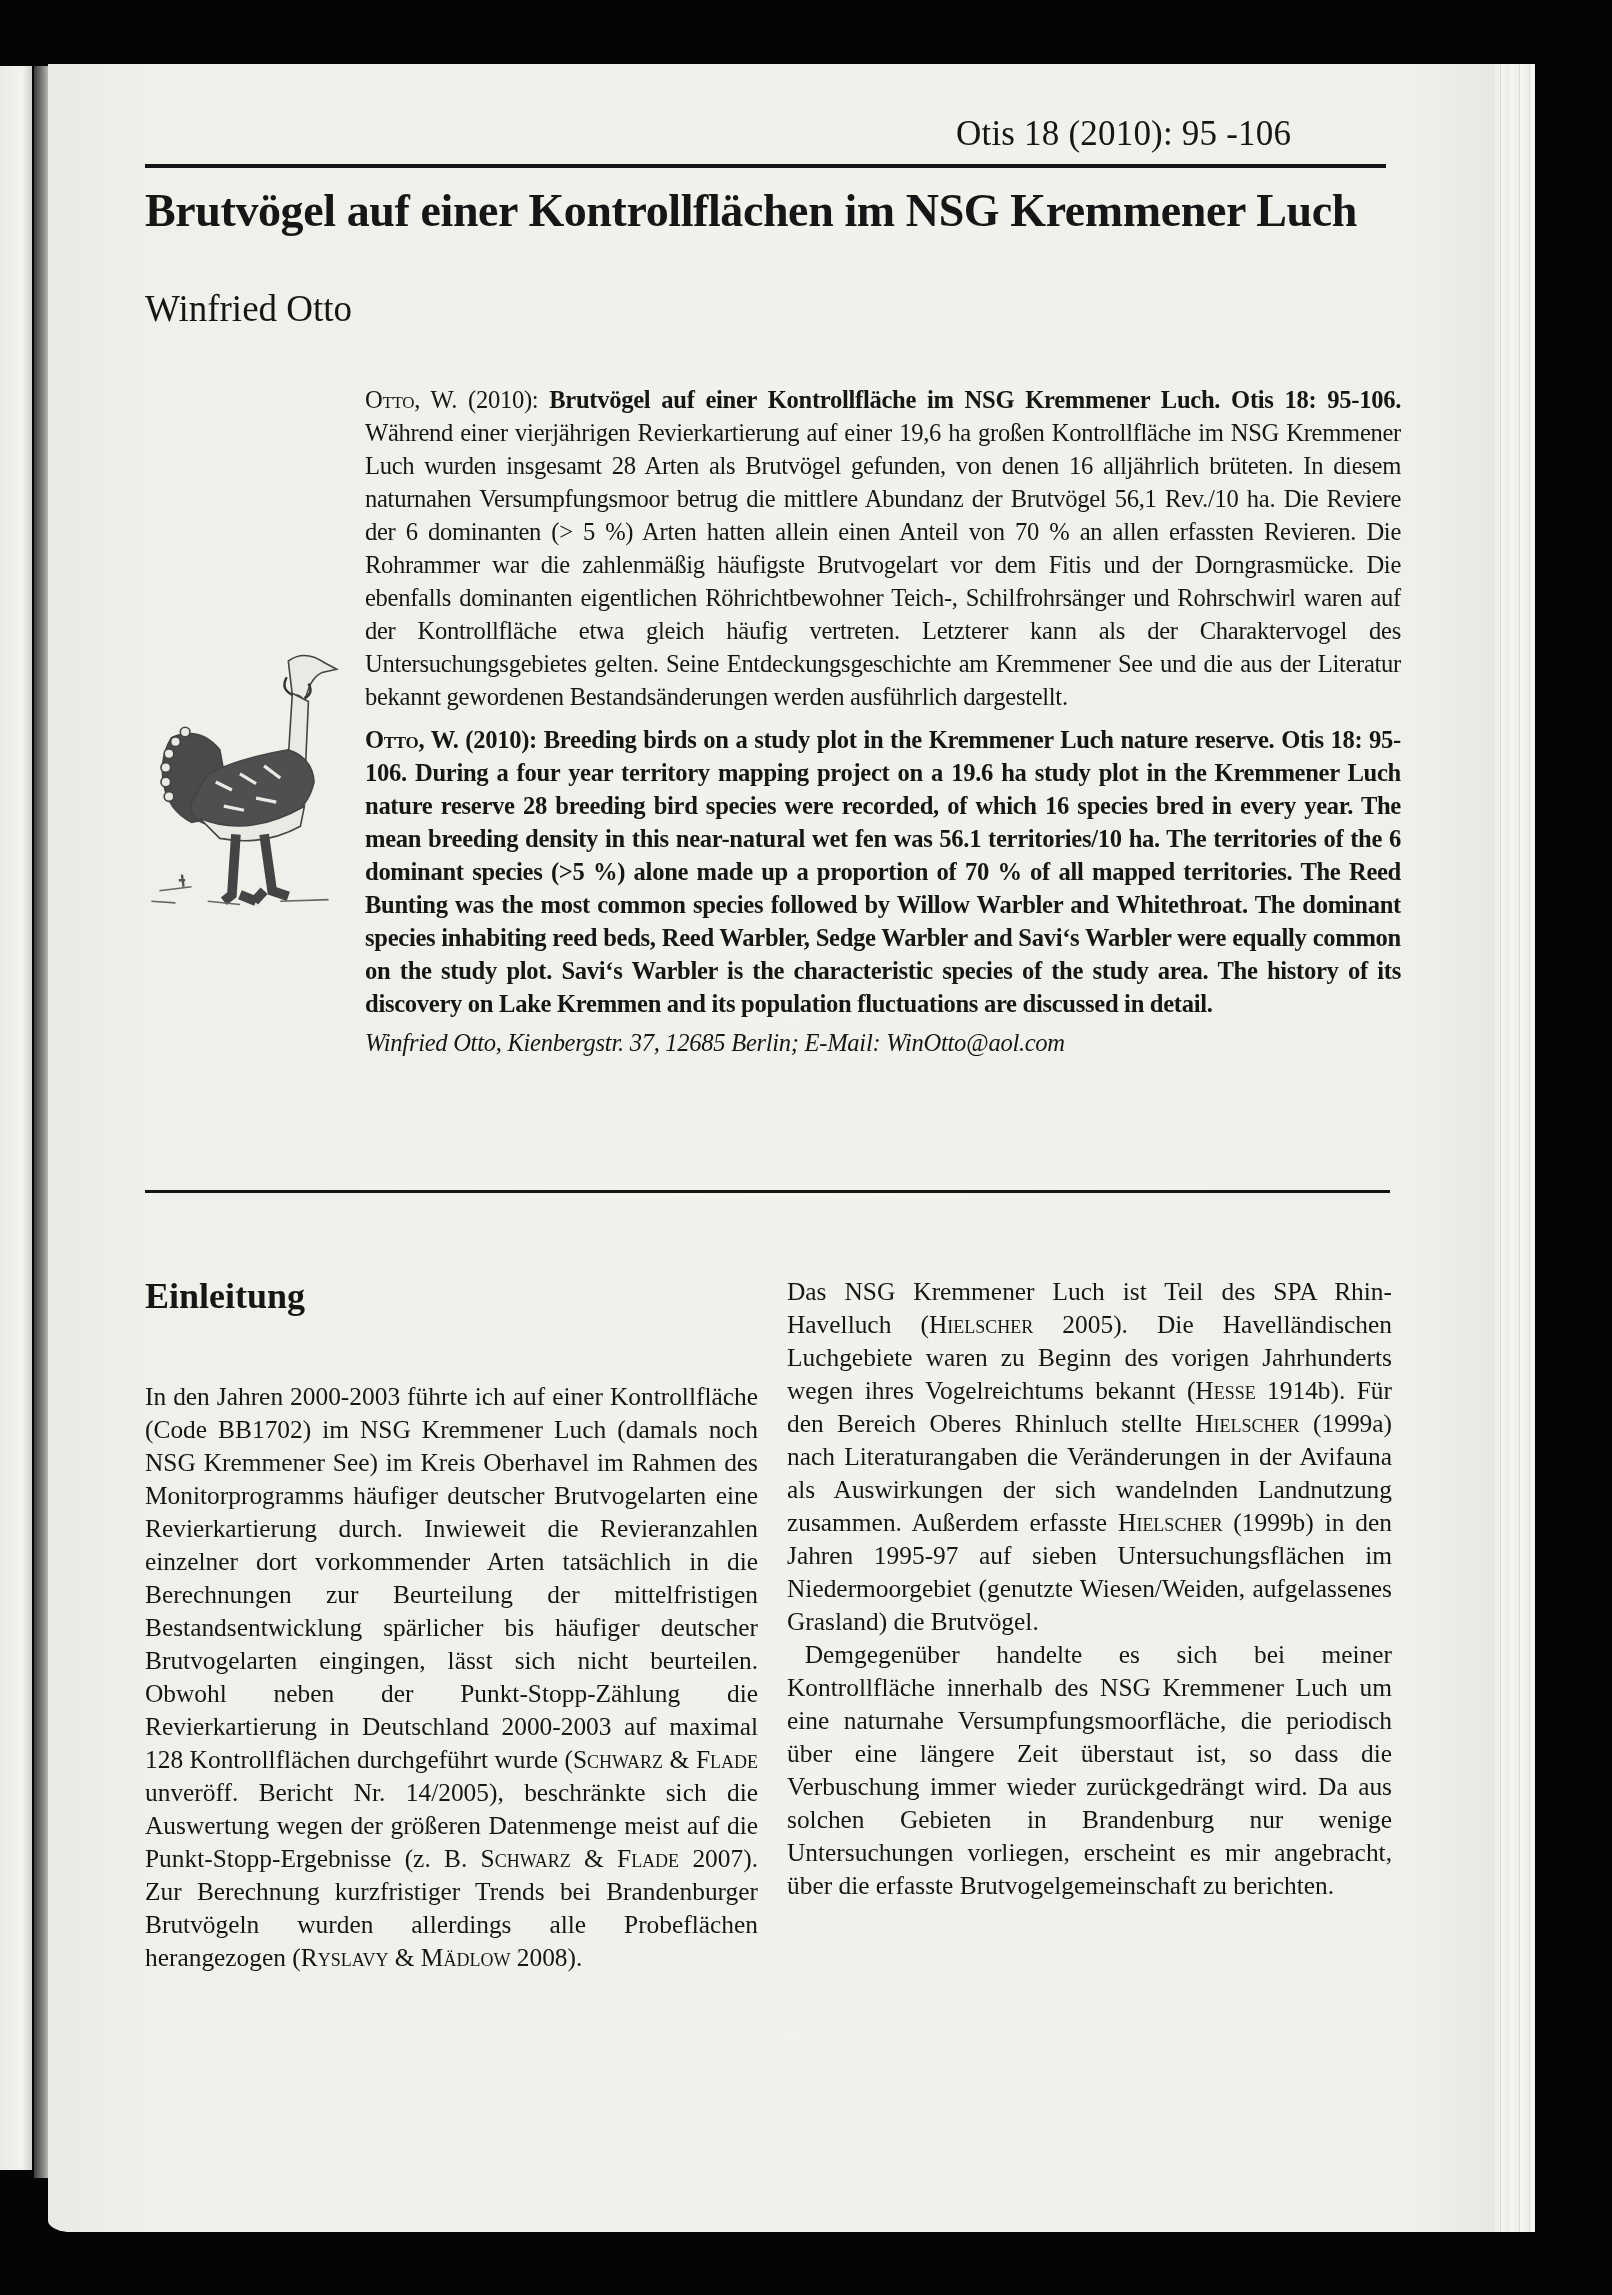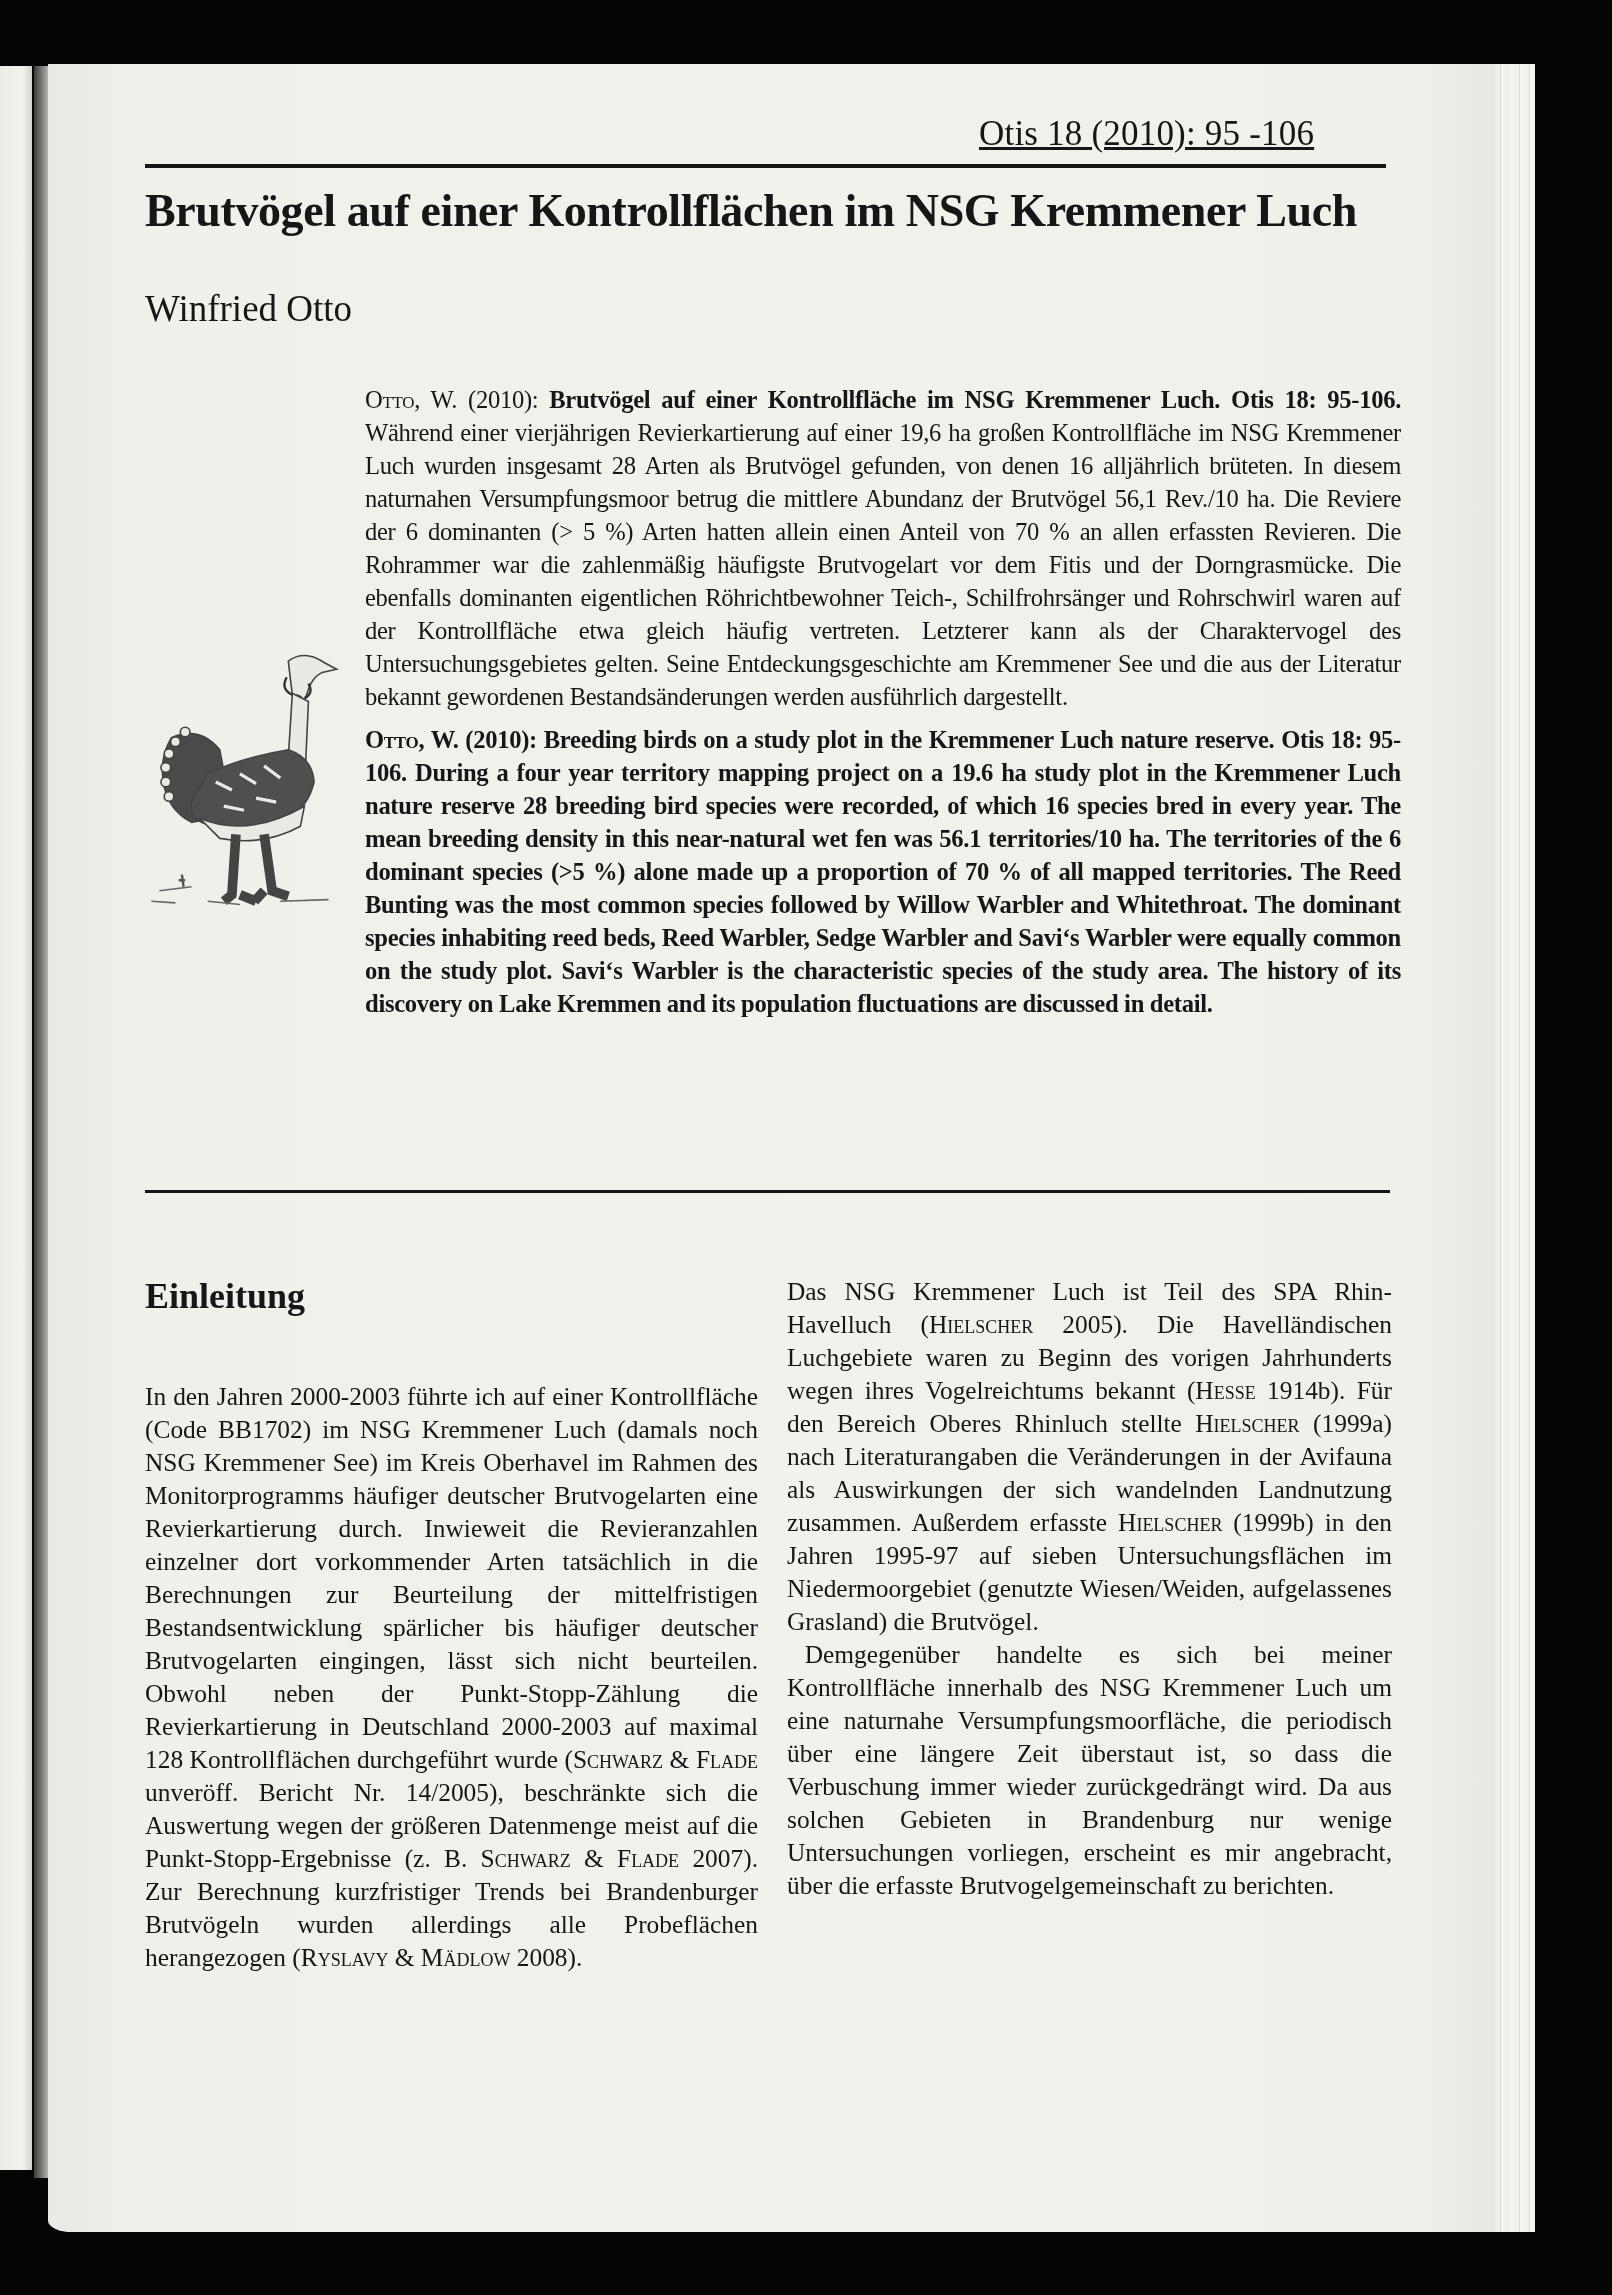--- a/index.html
+++ b/index.html
@@ -18,21 +18,21 @@
   .page {
     position:absolute; left:48px; top:64px; width:1487px; height:2168px;
     background:linear-gradient(90deg,#e7ebe4 0%,#eef1ea 6%,#f0f3ec 50%,#eef1ea 92%,#e3e6df 100%);
     border-bottom-left-radius:24px 11.3px;
   }
   .page-edge {
     position:absolute; right:0; top:0; width:40px; height:100%;
     background:repeating-linear-gradient(90deg,#eef0ec 0 4.8px,#d9dcd6 4.8px 5.6px,#f3f5f1 5.6px 9.7px);
   }
   .running-head {
-    position:absolute; left:979px; top:114px; font-size:35px; white-space:nowrap; letter-spacing:0.2px;text-decoration:underline;
+    position:absolute; left:956px; top:114px; font-size:35px; white-space:nowrap; letter-spacing:0.2px;
   }
   .head-rule { position:absolute; left:145px; top:164px; width:1241px; height:4px; background:#151515; }
   .title {
     position:absolute; left:145px; top:184px; width:1257px; font-size:46px; font-weight:bold;
     white-space:nowrap; letter-spacing:-0.4px;
   }
   .author { position:absolute; left:145px; top:287px; font-size:37px; white-space:nowrap; }
 
   .abstract {
     position:absolute; left:365px; top:383px; width:1036px; font-size:24.6px; line-height:33px;
@@ -99,20 +99,21 @@
 
 <div class="abstract">
   <p>
     <span class="sc">Otto</span><span>, W. (2010): </span><b>Brutvögel auf einer Kontrollfläche im NSG Kremmener Luch. Otis 18: 95-106.</b>
     <span>Während einer vierjährigen Revierkartierung auf einer 19,6 ha großen Kontrollfläche im NSG Kremmener Luch wurden insgesamt 28 Arten als Brutvögel gefunden, von denen 16 alljährlich brüteten. In diesem naturnahen Versumpfungsmoor betrug die mittlere Abundanz der Brutvögel 56,1 Rev./10 ha. Die Reviere der 6 dominanten (&gt; 5 %) Arten hatten allein einen Anteil von 70 % an allen erfassten Revieren. Die Rohrammer war die zahlenmäßig häufigste Brutvogelart vor dem Fitis und der Dorngrasmücke. Die ebenfalls dominanten eigentlichen Röhrichtbewohner Teich-, Schilfrohrsänger und Rohrschwirl waren auf der Kontrollfläche etwa gleich häufig vertreten. Letzterer kann als der Charaktervogel des Untersuchungsgebietes gelten. Seine Entdeckungsgeschichte am Kremmener See und die aus der Literatur bekannt gewordenen Bestandsänderungen werden ausführlich dargestellt.</span>
   </p>
   <p class="en">
     <span class="sc">Otto</span><span>, W. (2010): </span><b>Breeding birds on a study plot in the Kremmener Luch nature reserve. Otis 18: 95-106.</b>
     <span>During a four year territory mapping project on a 19.6 ha study plot in the Kremmener Luch nature reserve 28 breeding bird species were recorded, of which 16 species bred in every year. The mean breeding density in this near-natural wet fen was 56.1 territories/10 ha. The territories of the 6 dominant species (&gt;5 %) alone made up a proportion of 70 % of all mapped territories. The Reed Bunting was the most common species followed by Willow Warbler and Whitethroat. The dominant species inhabiting reed beds, Reed Warbler, Sedge Warbler and Savi‘s Warbler were equally common on the study plot. Savi‘s Warbler is the characteristic species of the study area. The history of its discovery on Lake Kremmen and its population fluctuations are discussed in detail.</span>
   </p>
+  <p class="addr">Winfried Otto, Kienbergstr. 37, 12685 Berlin; E-Mail: WinOtto@aol.com</p>
 </div>
 <div class="abs-rule"></div>
 
 <div class="h2">Einleitung</div>
 
 <div class="col col-left">
   <p><span>In den Jahren 2000-2003 führte ich auf einer Kontrollfläche (Code BB1702) im NSG Kremmener Luch (damals noch NSG Kremmener See) im Kreis Oberhavel im Rahmen des Monitorprogramms häufiger deutscher Brutvogelarten eine Revierkartierung durch. Inwieweit die Revieranzahlen einzelner dort vorkommender Arten tatsächlich in die Berechnungen zur Beurteilung der mittelfristigen Bestandsentwicklung spärlicher bis häufiger deutscher Brutvogelarten eingingen, lässt sich nicht beurteilen. Obwohl neben der Punkt-Stopp-Zählung die Revierkartierung in Deutschland 2000-2003 auf maximal 128 Kontrollflächen durchgeführt wurde (</span><span class="sc">Schwarz &amp; Flade</span><span> unveröff. Bericht Nr. 14/2005), beschränkte sich die Auswertung wegen der größeren Datenmenge meist auf die Punkt-Stopp-Ergebnisse (z. B. </span><span class="sc">Schwarz &amp; Flade</span><span> 2007). Zur Berechnung kurzfristiger Trends bei Brandenburger Brutvögeln wurden allerdings alle Probeflächen herangezogen (</span><span class="sc">Ryslavy &amp; Mädlow</span><span> 2008).</span></p>
 </div>
 
 <div class="col col-right">

